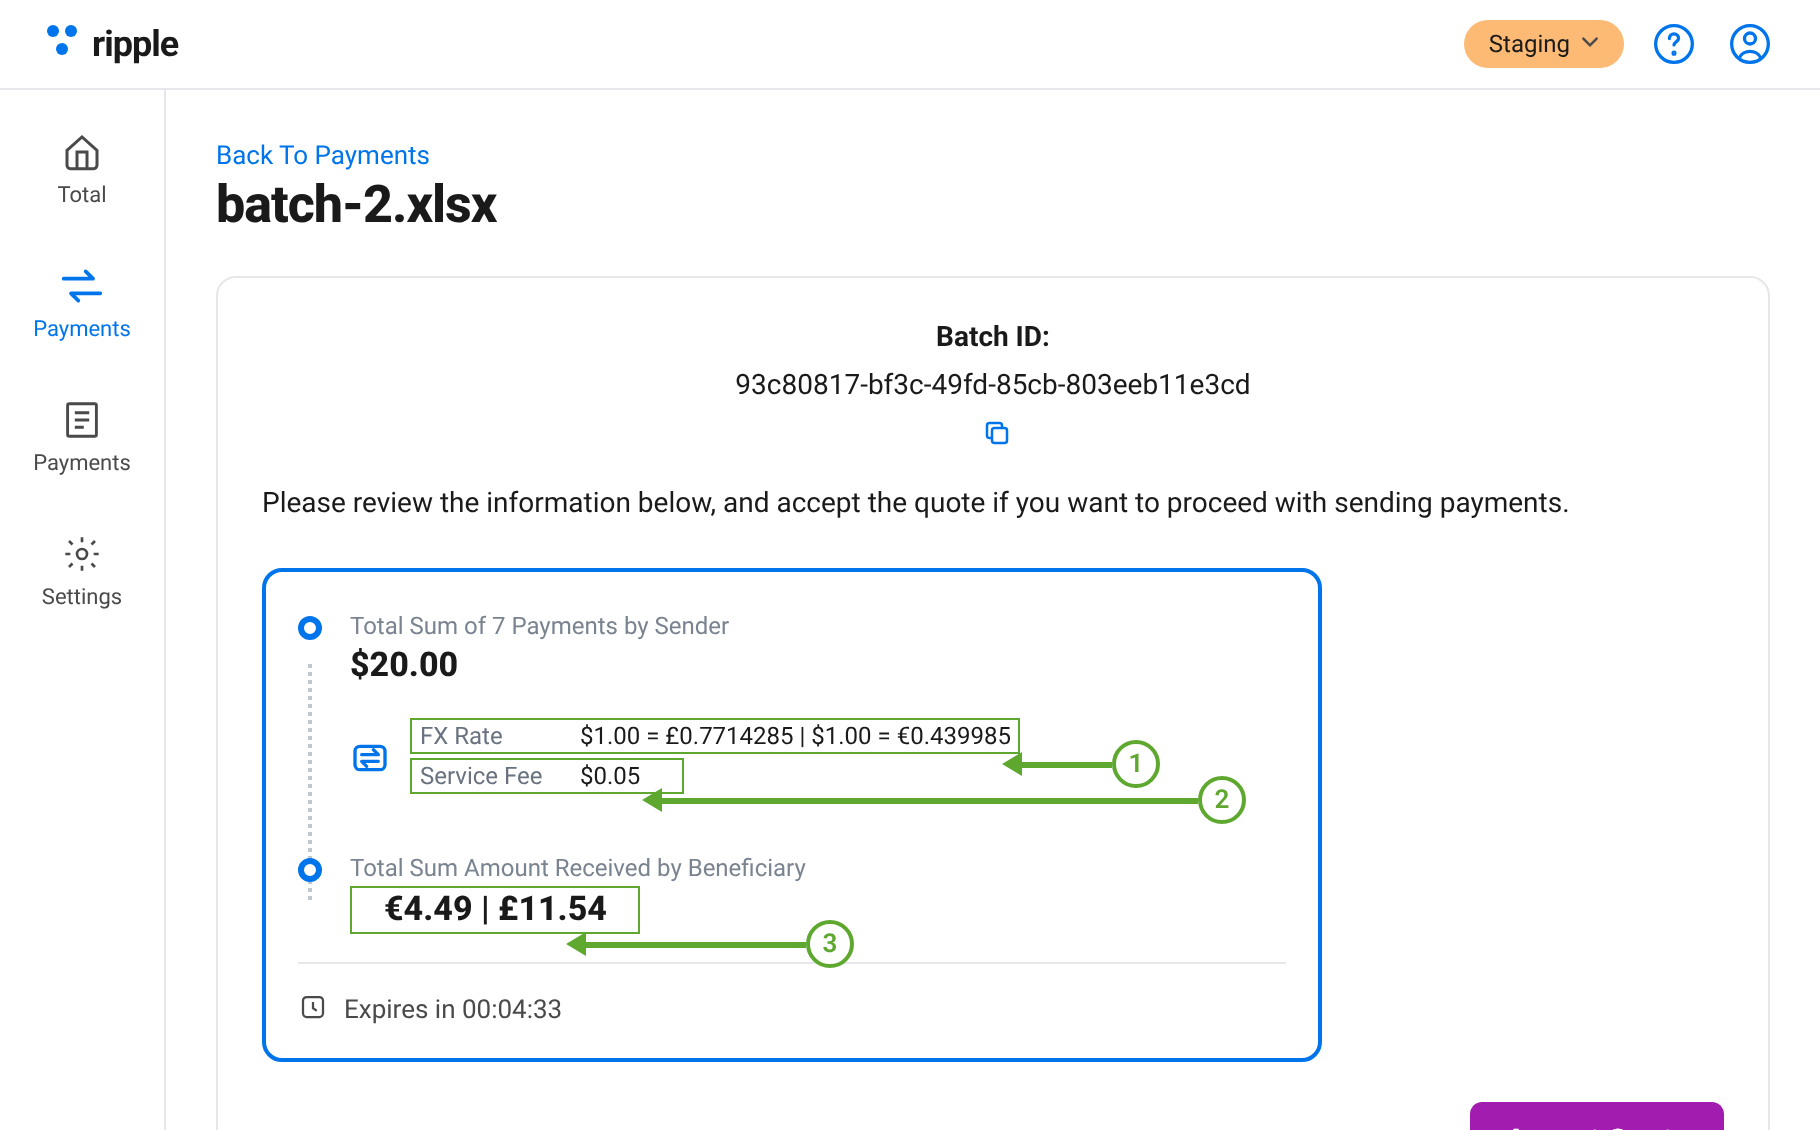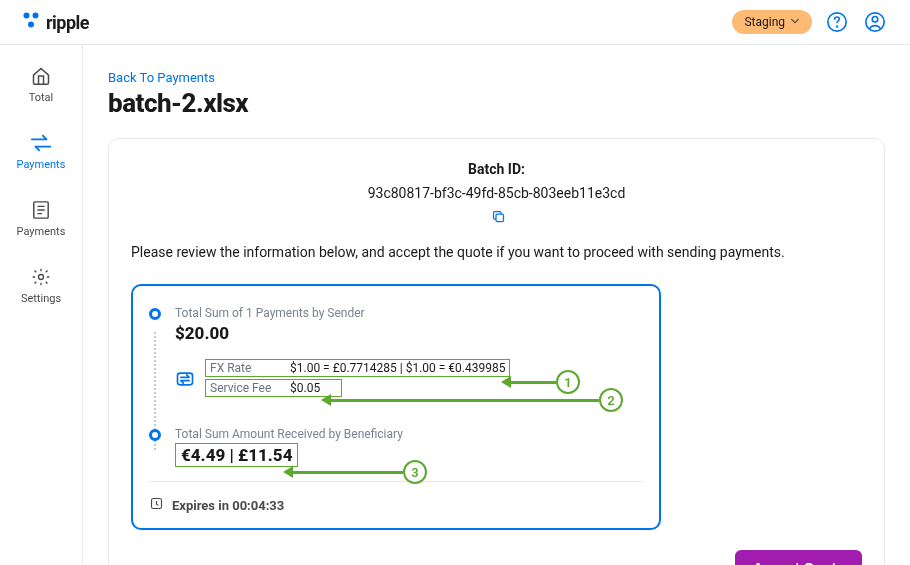--- a/index.html
+++ b/index.html
@@ -40,23 +40,23 @@
 .q-content { flex: 1; }
 .q-label { font-size: 12px; color: #7a8390; }
 .q-amount { font-size: 17px; font-weight: 800; margin-top: 3px; }
 
 .fx-block { margin: 16px 0 28px 26px; display: flex; align-items: center; gap: 10px; }
 .exchange-ico { width: 20px; height: 20px; color: #0075eb; }
 .fx-table {}
 .fx-line { display: flex; gap: 8px; font-size: 12px; padding: 1px 4px; border: 1.5px solid #5fa830; margin-bottom: 2px; color: #6a7280; }
 .fx-key { width: 72px; }
 .fx-val { color: #1a1a1a; }
-.rec-box { display: inline-block; border: 1.5px solid #5fa830; padding: 1px 5px; font-size: 17px; font-weight: 800; margin-top: 2px; }
+.rec-box { display: inline-block; border: 1.5px solid #5fa830; padding: 1px 16px; font-size: 17px; font-weight: 800; margin-top: 2px; }
 .hr { border: none; border-top: 1px solid #e5e7eb; margin: 14px 0; }
-.exp-row { display: flex; align-items: center; gap: 8px; font-size: 13px; color: #4a4a4a; font-weight: bold; }
+.exp-row { display: flex; align-items: center; gap: 8px; font-size: 13px; color: #4a4a4a; }
 
 
 .anno { position: absolute; display: flex; align-items: center; }
 .anno-line { height: 3px; background: #5fa830; }
 .anno-arrow { width: 0; height: 0; border-top: 6px solid transparent; border-bottom: 6px solid transparent; border-right: 10px solid #5fa830; }
 .anno-circle { width: 24px; height: 24px; border-radius: 50%; background: #fff; border: 2px solid #5fa830; color: #5fa830; font-size: 13px; font-weight: 600; display: flex; align-items: center; justify-content: center; }
 
 
 .action-row { display: flex; justify-content: flex-end; margin-top: 20px; }
 .accept-btn { background: #a21caf; color: #fff; font-size: 14px; font-weight: 600; padding: 10px 18px; border: none; border-radius: 6px; cursor: pointer; }
@@ -155,21 +155,21 @@
         </span>
       </div>
       <div class="instruction">Please review the information below, and accept the quote if you want to proceed with sending payments.</div>
 
       <div class="quote-box">
         <div class="dotted"></div>
 
         <div class="q-row">
           <div class="bullet"></div>
           <div class="q-content">
-            <div class="q-label">Total Sum of 1 Payments by Sender</div>
+            <div class="q-label">Total Sum of 7 Payments by Sender</div>
             <div class="q-amount">$20.00</div>
           </div>
         </div>
 
         <div class="fx-block">
           <span class="exchange-ico">
             <svg width="20" height="20" viewBox="0 0 24 24" fill="none" stroke="currentColor" stroke-width="2">
                 <rect x="3" y="5" width="18" height="14" rx="3"></rect>
                 <path d="M7 10h10l-3-3" stroke-linecap="round" stroke-linejoin="round"></path>
                 <path d="M17 14H7l3 3" stroke-linecap="round" stroke-linejoin="round"></path>

